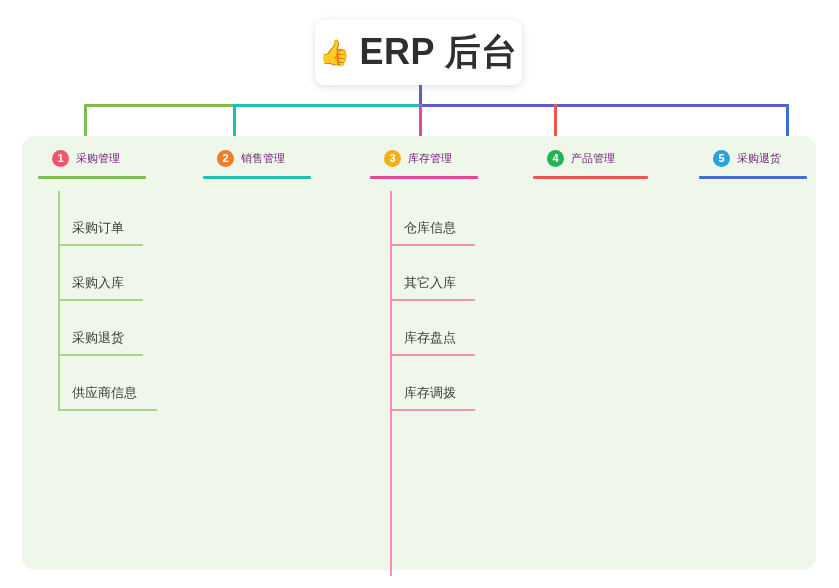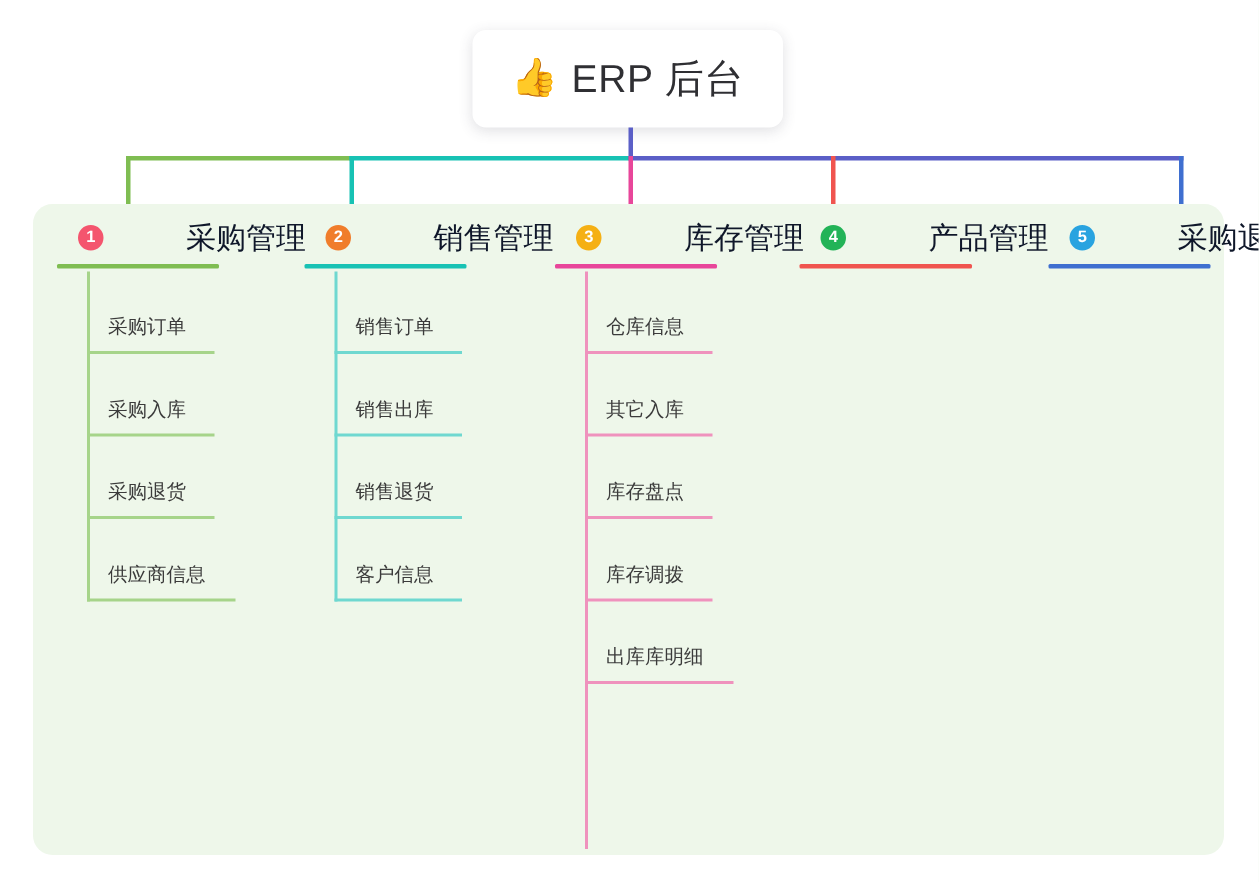--- a/index.html
+++ b/index.html
@@ -37,24 +37,25 @@
     justify-content: center;
     gap: 9px;
     box-sizing: border-box;
   }
   .root-emoji {
     font-size: 25px;
     line-height: 1;
     display: inline-block;
   }
   .root-title {
-    font-size: 26px;
+    font-size: 36px;
     color: #2f2f33;
     letter-spacing: 0.5px;
     white-space: nowrap;
+    font-weight: bold;
   }
 
   
   .line {
     position: absolute;
   }
 
   
   .panel {
     position: absolute;
@@ -84,32 +85,31 @@
     height: 17px;
     border-radius: 50%;
     color: #ffffff;
     font-size: 11px;
     line-height: 17px;
     text-align: center;
     font-weight: bold;
     flex: 0 0 auto;
   }
   .col-title {
-    font-size: 20px;
-    color: #0f172a;
-    margin-left: 48px;
+    font-size: 11px;
+    color: #701a75;
   }
   .col-underline {
     height: 3px;
     margin-top: 6px;
     border-radius: 1px;
   }
   .children {
     position: relative;
-    margin-top: 2px;
+    margin-top: 12px;
     padding-left: 20px;
   }
   .spine {
     position: absolute;
     left: 20px;
     top: 0;
     width: 2px;
   }
   .child {
     position: relative;
@@ -180,39 +180,20 @@
       </div>
     </div>
   </div>
 
   <div class="column" style="left:203px; width:145px;">
     <div class="col-head">
       <span class="badge" style="background:#f07d2b;">2</span>
       <span class="col-title">销售管理</span>
     </div>
     <div class="col-underline" style="background:#18c2b4; width:108px;"></div>
-    <div class="children">
-      <div class="spine" style="height:220px; background:#6fd8d0;"></div>
-      <div class="child">
-        <span class="child-label">销售订单</span>
-        <div class="child-underline" style="width:85px; background:#6fd8d0;"></div>
-      </div>
-      <div class="child">
-        <span class="child-label">销售出库</span>
-        <div class="child-underline" style="width:85px; background:#6fd8d0;"></div>
-      </div>
-      <div class="child">
-        <span class="child-label">销售退货</span>
-        <div class="child-underline" style="width:85px; background:#6fd8d0;"></div>
-      </div>
-      <div class="child">
-        <span class="child-label">客户信息</span>
-        <div class="child-underline" style="width:85px; background:#6fd8d0;"></div>
-      </div>
-    </div>
   </div>
 
   <div class="column" style="left:370px; width:150px;">
     <div class="col-head">
       <span class="badge" style="background:#f5b014;">3</span>
       <span class="col-title">库存管理</span>
     </div>
     <div class="col-underline" style="background:#e8469a; width:108px;"></div>
     <div class="children">
       <div class="spine" style="height:385px; background:#ef92bd;"></div>
@@ -225,24 +206,20 @@
         <div class="child-underline" style="width:85px; background:#ef92bd;"></div>
       </div>
       <div class="child">
         <span class="child-label">库存盘点</span>
         <div class="child-underline" style="width:85px; background:#ef92bd;"></div>
       </div>
       <div class="child">
         <span class="child-label">库存调拨</span>
         <div class="child-underline" style="width:85px; background:#ef92bd;"></div>
       </div>
-      <div class="child">
-        <span class="child-label">出库库明细</span>
-        <div class="child-underline" style="width:99px; background:#ef92bd;"></div>
-      </div>
     </div>
   </div>
 
   <div class="column" style="left:533px; width:160px;">
     <div class="col-head">
       <span class="badge" style="background:#22b357;">4</span>
       <span class="col-title">产品管理</span>
     </div>
     <div class="col-underline" style="background:#f0544f; width:115px;"></div>
   </div>

